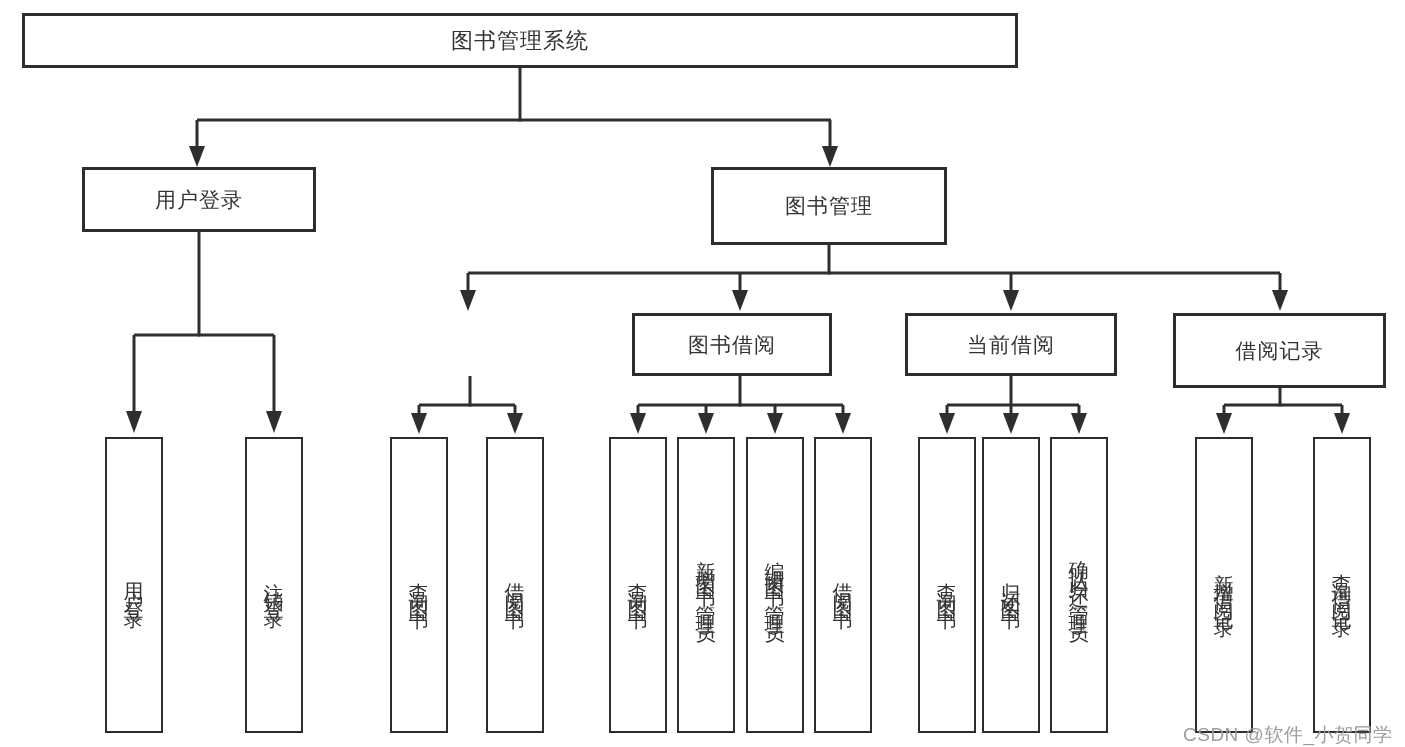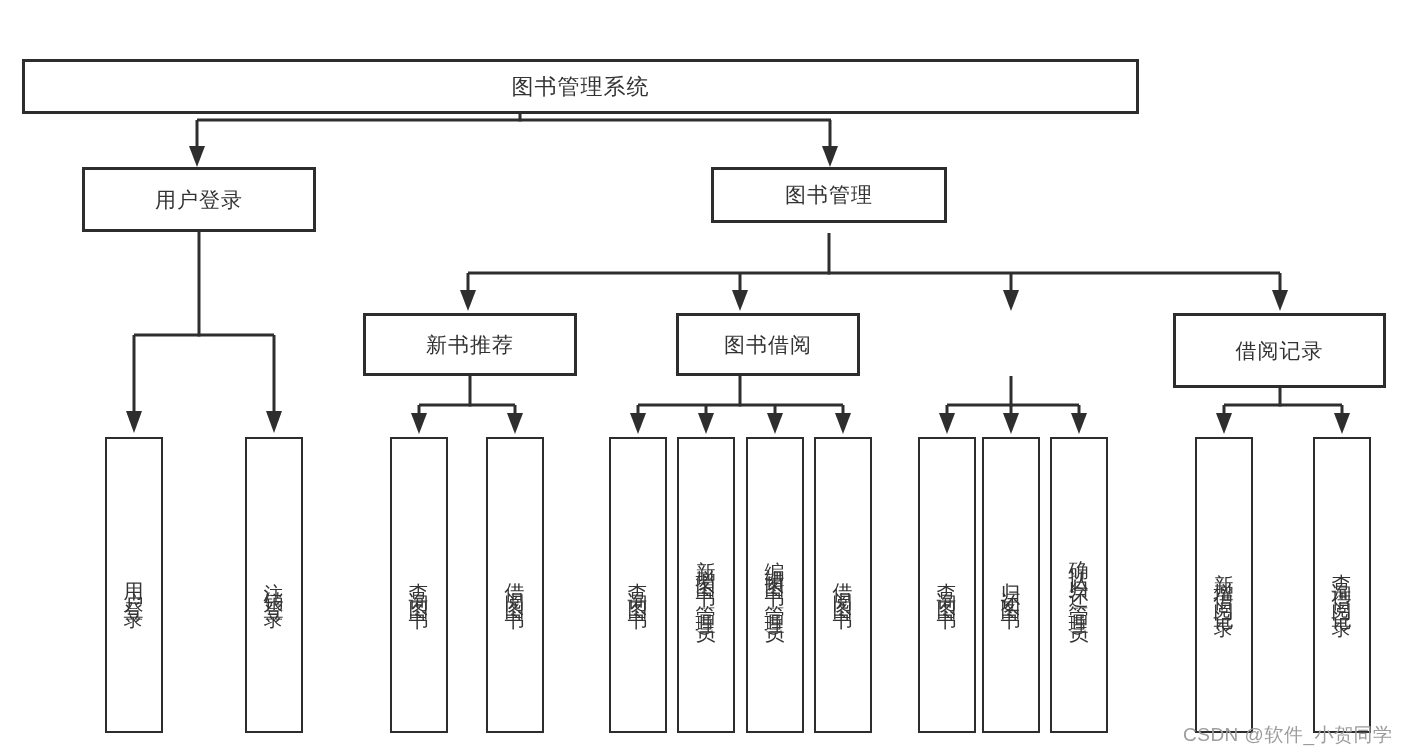--- a/index.html
+++ b/index.html
@@ -148,36 +148,36 @@
     <g>
       <line x1="1280" y1="376" x2="1280" y2="406.5"></line>
       <line x1="1224" y1="405" x2="1342" y2="405"></line>
       <line x1="1224" y1="405" x2="1224" y2="416"></line>
       <polygon points="1216,413 1232,413 1224,434" stroke="none"></polygon>
       <line x1="1342" y1="405" x2="1342" y2="416"></line>
       <polygon points="1334,413 1350,413 1342,434" stroke="none"></polygon>
     </g>
   </svg>
 
-  <div class="box root-box" style="left:22px; top:13px; width:1117px; height:55px;margin-top:46px;">
+  <div class="box root-box" style="left:22px; top:13px; width:996px; height:55px;">
     <span class="hlabel">图书管理系统</span>
   </div>
 
   <div class="box" style="left:82px; top:167px; width:234px; height:65px;">
     <span class="hlabel">用户登录</span>
   </div>
-  <div class="box" style="left:711px; top:167px; width:236px; height:56px;">
+  <div class="box" style="left:711px; top:167px; width:236px; height:78px;">
     <span class="hlabel">图书管理</span>
   </div>
 
-  <div class="box" style="left:363px; top:313px; width:214px; height:63px;">
-    <span class="hlabel">新书推荐</span>
-  </div>
-  <div class="box" style="left:632px; top:313px; width:184px; height:63px;margin-left:44px;">
+  <div class="box" style="left:632px; top:313px; width:200px; height:63px;">
     <span class="hlabel">图书借阅</span>
+  </div>
+  <div class="box" style="left:905px; top:313px; width:212px; height:63px;">
+    <span class="hlabel">当前借阅</span>
   </div>
   <div class="box" style="left:1173px; top:313px; width:213px; height:75px;">
     <span class="hlabel">借阅记录</span>
   </div>
 
   <div class="leaf" style="left:105px;">
     <span class="vlabel">用户登录</span>
   </div>
   <div class="leaf" style="left:245px;">
     <span class="vlabel">注销登录</span>

